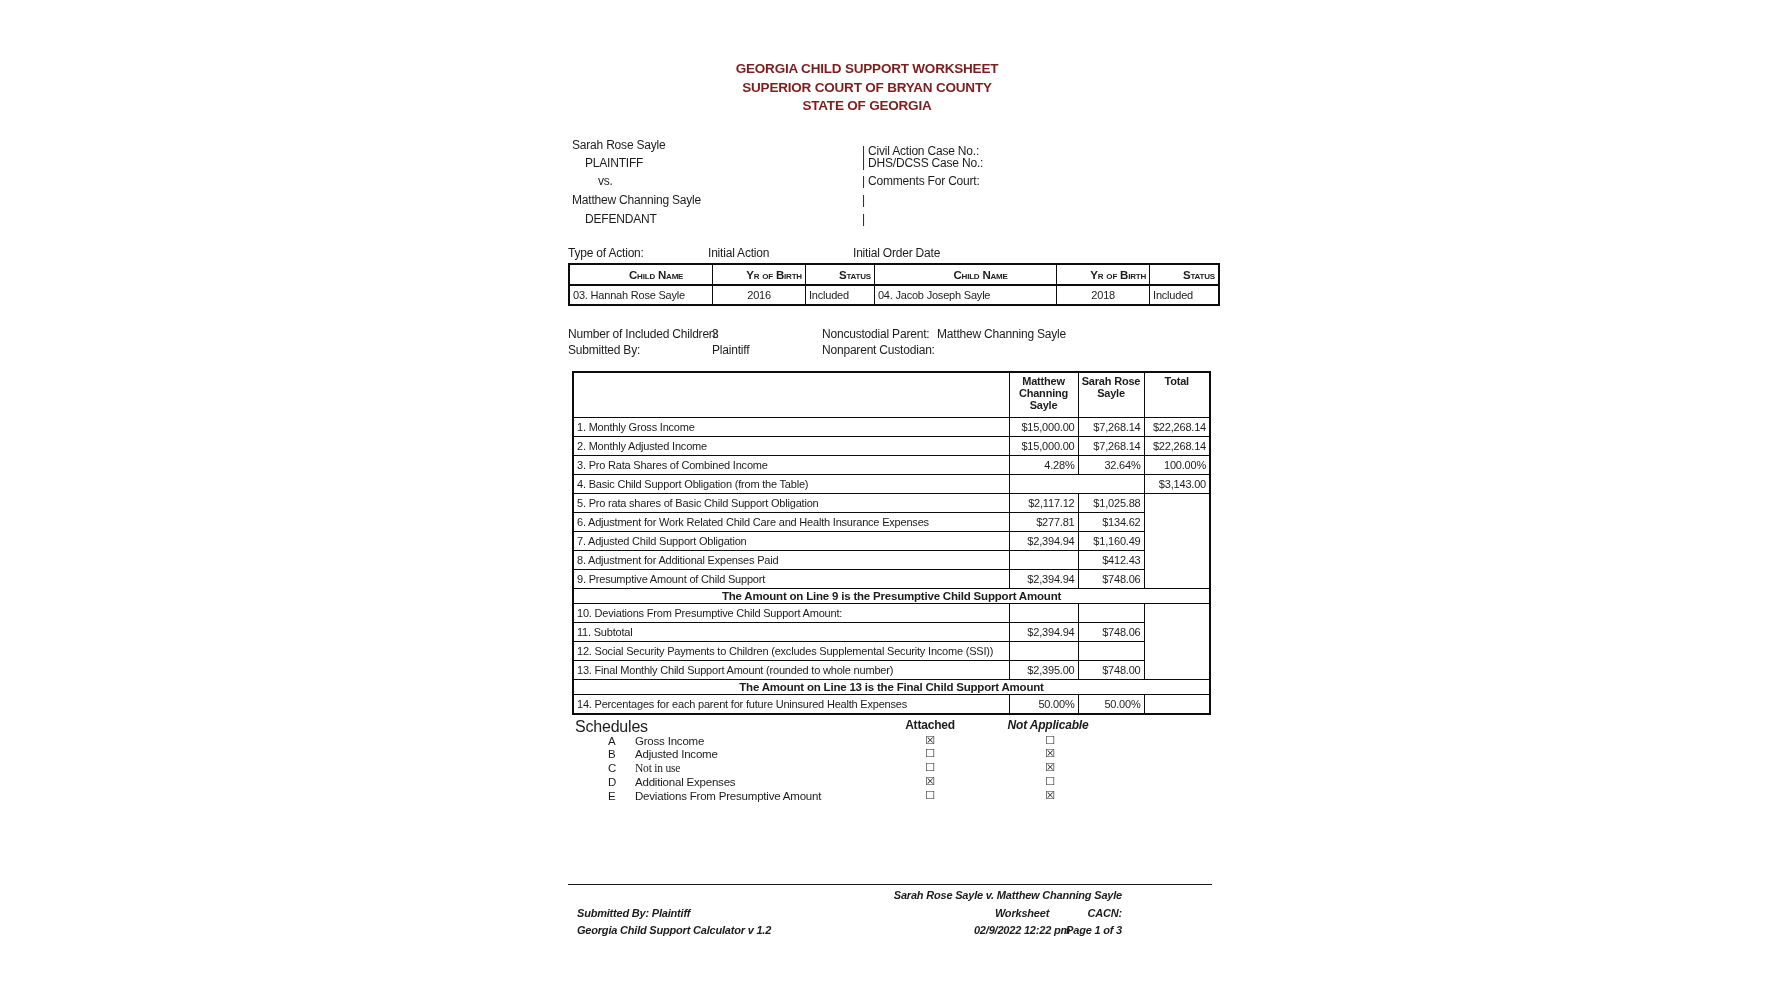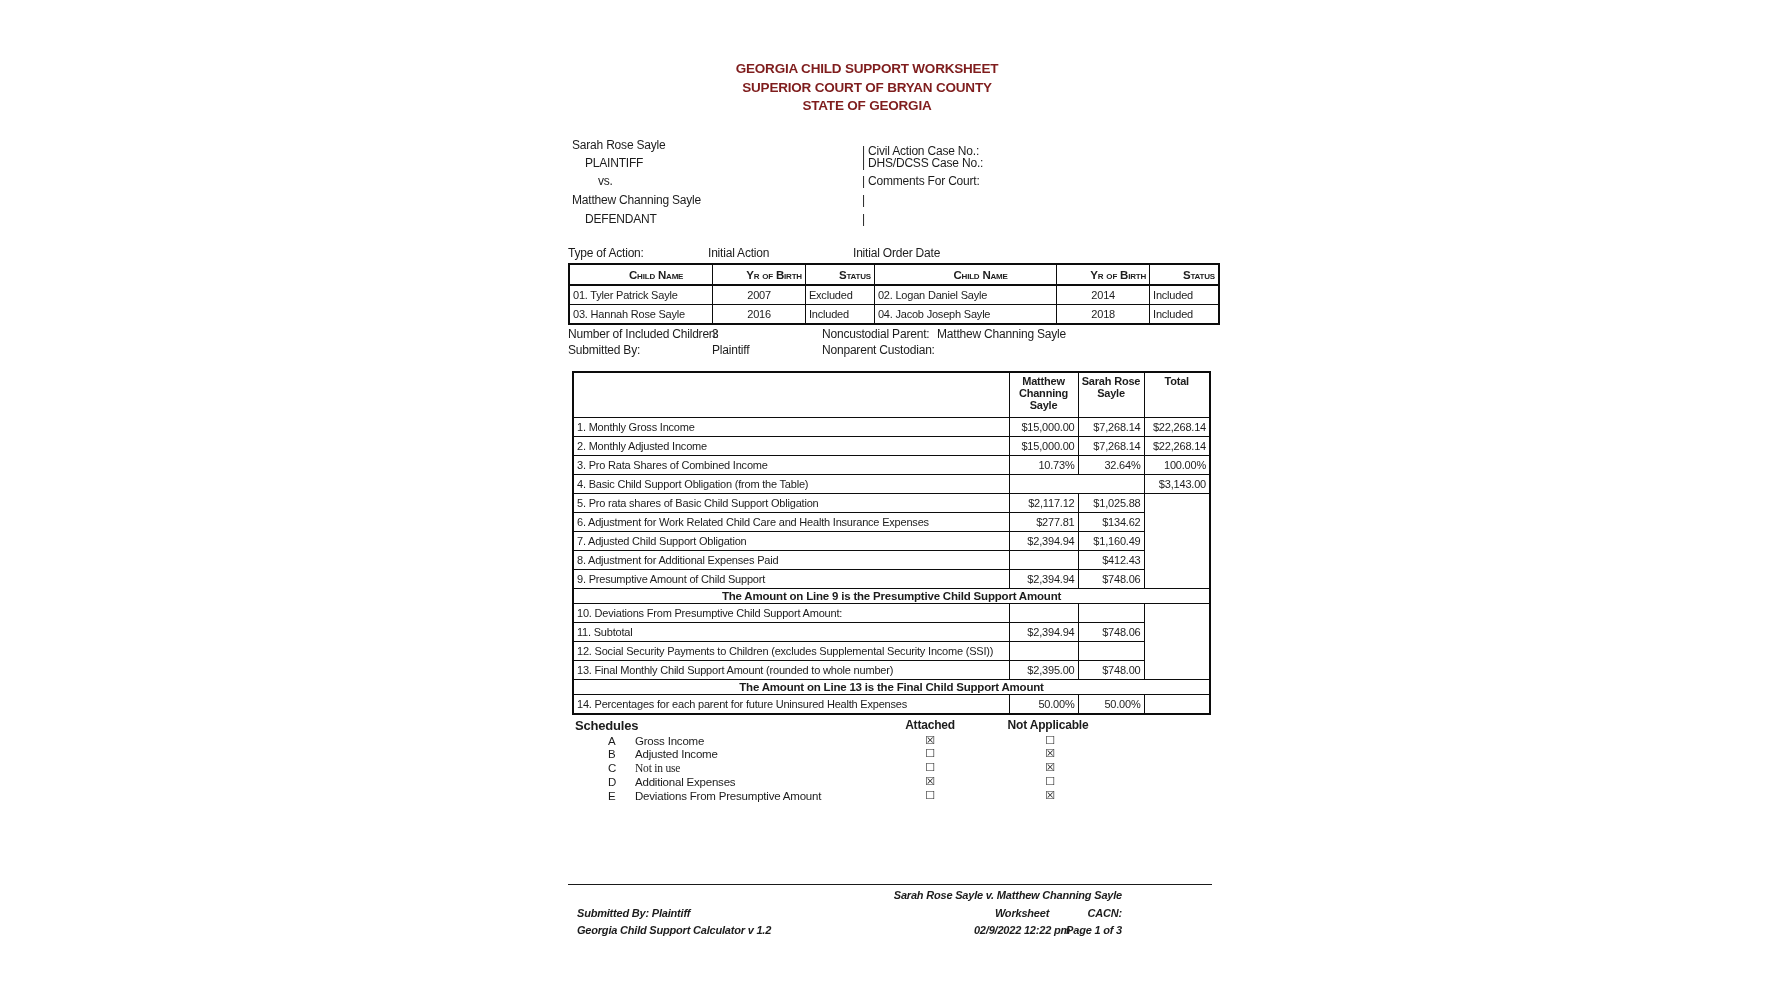--- a/index.html
+++ b/index.html
@@ -42,21 +42,21 @@
   .worksheet td{height:18px;}
   .worksheet .hdr{font-weight:bold;text-align:center;vertical-align:top;
         white-space:normal;line-height:12px;height:42px;padding-top:2px;}
   .worksheet .lbl{text-align:left;}
   .worksheet .val{text-align:right;}
   .worksheet .banner{font-weight:bold;text-align:center;font-size:11.5px;height:14px;}
 
   
   .schedules{top:718px;left:0;width:660px;font-size:11.5px;}
   .schedules span{position:absolute;white-space:nowrap;}
-  .sched-title{font-weight:bold;font-size:13px;}
+  .sched-title{font-weight:normal;font-size:16px;}
   .sched-colhdr{font-weight:bold;font-size:12px;text-align:center;width:120px;}
   .cbox{font-size:11px;text-align:center;width:50px;}
 
   
   .footer{top:884px;left:0;width:660px;font-size:11px;font-weight:bold;font-style:italic;}
   .footer span{position:absolute;white-space:nowrap;}
   .f-rule{position:absolute;top:0;left:8px;width:644px;border-top:1.5px solid #1a1a1a;}
   .f-center{left:0;width:562px;text-align:right;}
   .f-right{left:382px;width:160px;text-align:center;}
 </style>
@@ -102,28 +102,20 @@
     <tbody>
         <tr>
       <th>Child Name</th>
       <th>Yr of Birth</th>
       <th>Status</th>
       <th>Child Name</th>
       <th>Yr of Birth</th>
       <th>Status</th>
     </tr>
     <tr>
-      <td>01. Tyler Patrick Sayle</td>
-      <td class="c-num">2007</td>
-      <td>Excluded</td>
-      <td>02. Logan Daniel Sayle</td>
-      <td class="c-num">2014</td>
-      <td>Included</td>
-    </tr>
-    <tr>
       <td>03. Hannah Rose Sayle</td>
       <td class="c-num">2016</td>
       <td>Included</td>
       <td>04. Jacob Joseph Sayle</td>
       <td class="c-num">2018</td>
       <td>Included</td>
     </tr>
   </tbody>
     </table>
 
@@ -159,21 +151,21 @@
       <td class="val">$22,268.14</td>
     </tr>
     <tr>
       <td class="lbl">2. Monthly Adjusted Income</td>
       <td class="val">$15,000.00</td>
       <td class="val">$7,268.14</td>
       <td class="val">$22,268.14</td>
     </tr>
     <tr>
       <td class="lbl">3. Pro Rata Shares of Combined Income</td>
-      <td class="val">10.73%</td>
+      <td class="val">4.28%</td>
       <td class="val">32.64%</td>
       <td class="val">100.00%</td>
     </tr>
     <tr>
       <td class="lbl">4. Basic Child Support Obligation (from the Table)</td>
       <td class="val" colspan="2"></td>
       <td class="val">$3,143.00</td>
     </tr>
     <tr>
       <td class="lbl">5. Pro rata shares of Basic Child Support Obligation</td>
@@ -233,21 +225,21 @@
       <td class="val">50.00%</td>
       <td class="val">50.00%</td>
       <td class="val"></td>
     </tr>
   </tbody>
     </table>
 
   <div class="abs schedules">
     <span class="sched-title" style="left:15px;top:0;">Schedules</span>
     <span class="sched-colhdr" style="left:310px;top:0;">Attached</span>
-    <span class="sched-colhdr" style="left:428px;top:0;">Not Applicable</span>
+    <span class="sched-colhdr" style="left:428px;top:0;font-style:italic;">Not Applicable</span>
 
     <span style="left:48px;top:17px;">A</span>
     <span style="left:75px;top:17px;text-align:right;">Gross Income</span>
     <span class="cbox" style="left:345px;top:16px;">☒</span>
     <span class="cbox" style="left:465px;top:16px;">☐</span>
 
     <span style="left:48px;top:30px;">B</span>
     <span style="left:75px;top:30px;">Adjusted Income</span>
     <span class="cbox" style="left:345px;top:29px;">☐</span>
     <span class="cbox" style="left:465px;top:29px;">☒</span>

